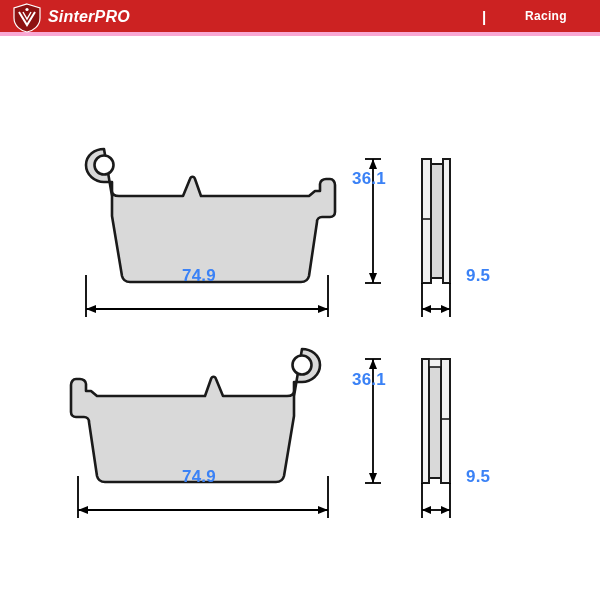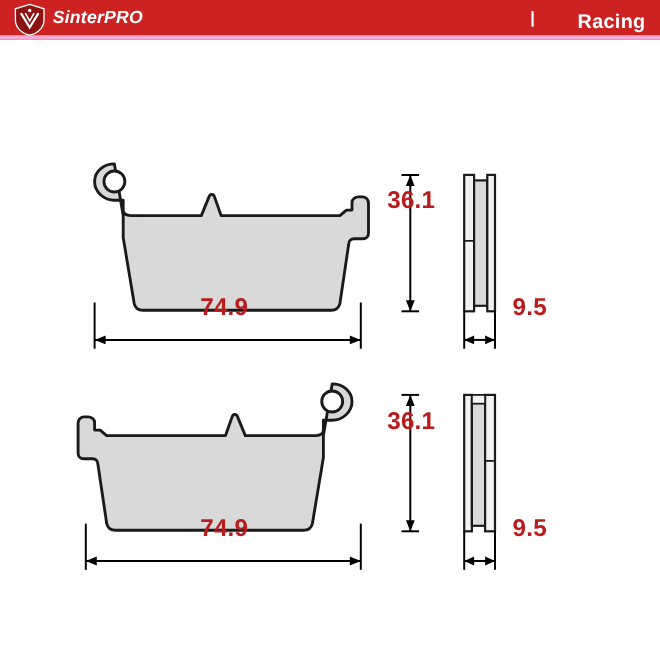--- a/index.html
+++ b/index.html
@@ -52,37 +52,37 @@
     top: 8px;
     color: #ffffff;
     font-size: 15px;
     font-weight: bold;
   }
   .header-series {
     position: absolute;
     left: 525px;
     top: 9px;
     color: #ffffff;
-    font-size: 18px;
+    font-size: 12px;
     font-weight: bold;
     letter-spacing: 0.3px;
   }
 
   
   .canvas {
     position: absolute;
     left: 0;
     top: 36px;
     width: 600px;
     height: 564px;
   }
   .dim-label {
     position: absolute;
-    color: #b91c1c;
-    font-size: 22px;
+    color: #3b82f6;
+    font-size: 17px;
     font-weight: bold;
     letter-spacing: 0.2px;
     white-space: nowrap;
   }
   .dim-36a { left: 352px; top: 133px; }
   .dim-95a { left: 466px; top: 230px; }
   .dim-749a { left: 182px; top: 230px; }
 
   .dim-36b { left: 352px; top: 334px; }
   .dim-95b { left: 466px; top: 431px; }

